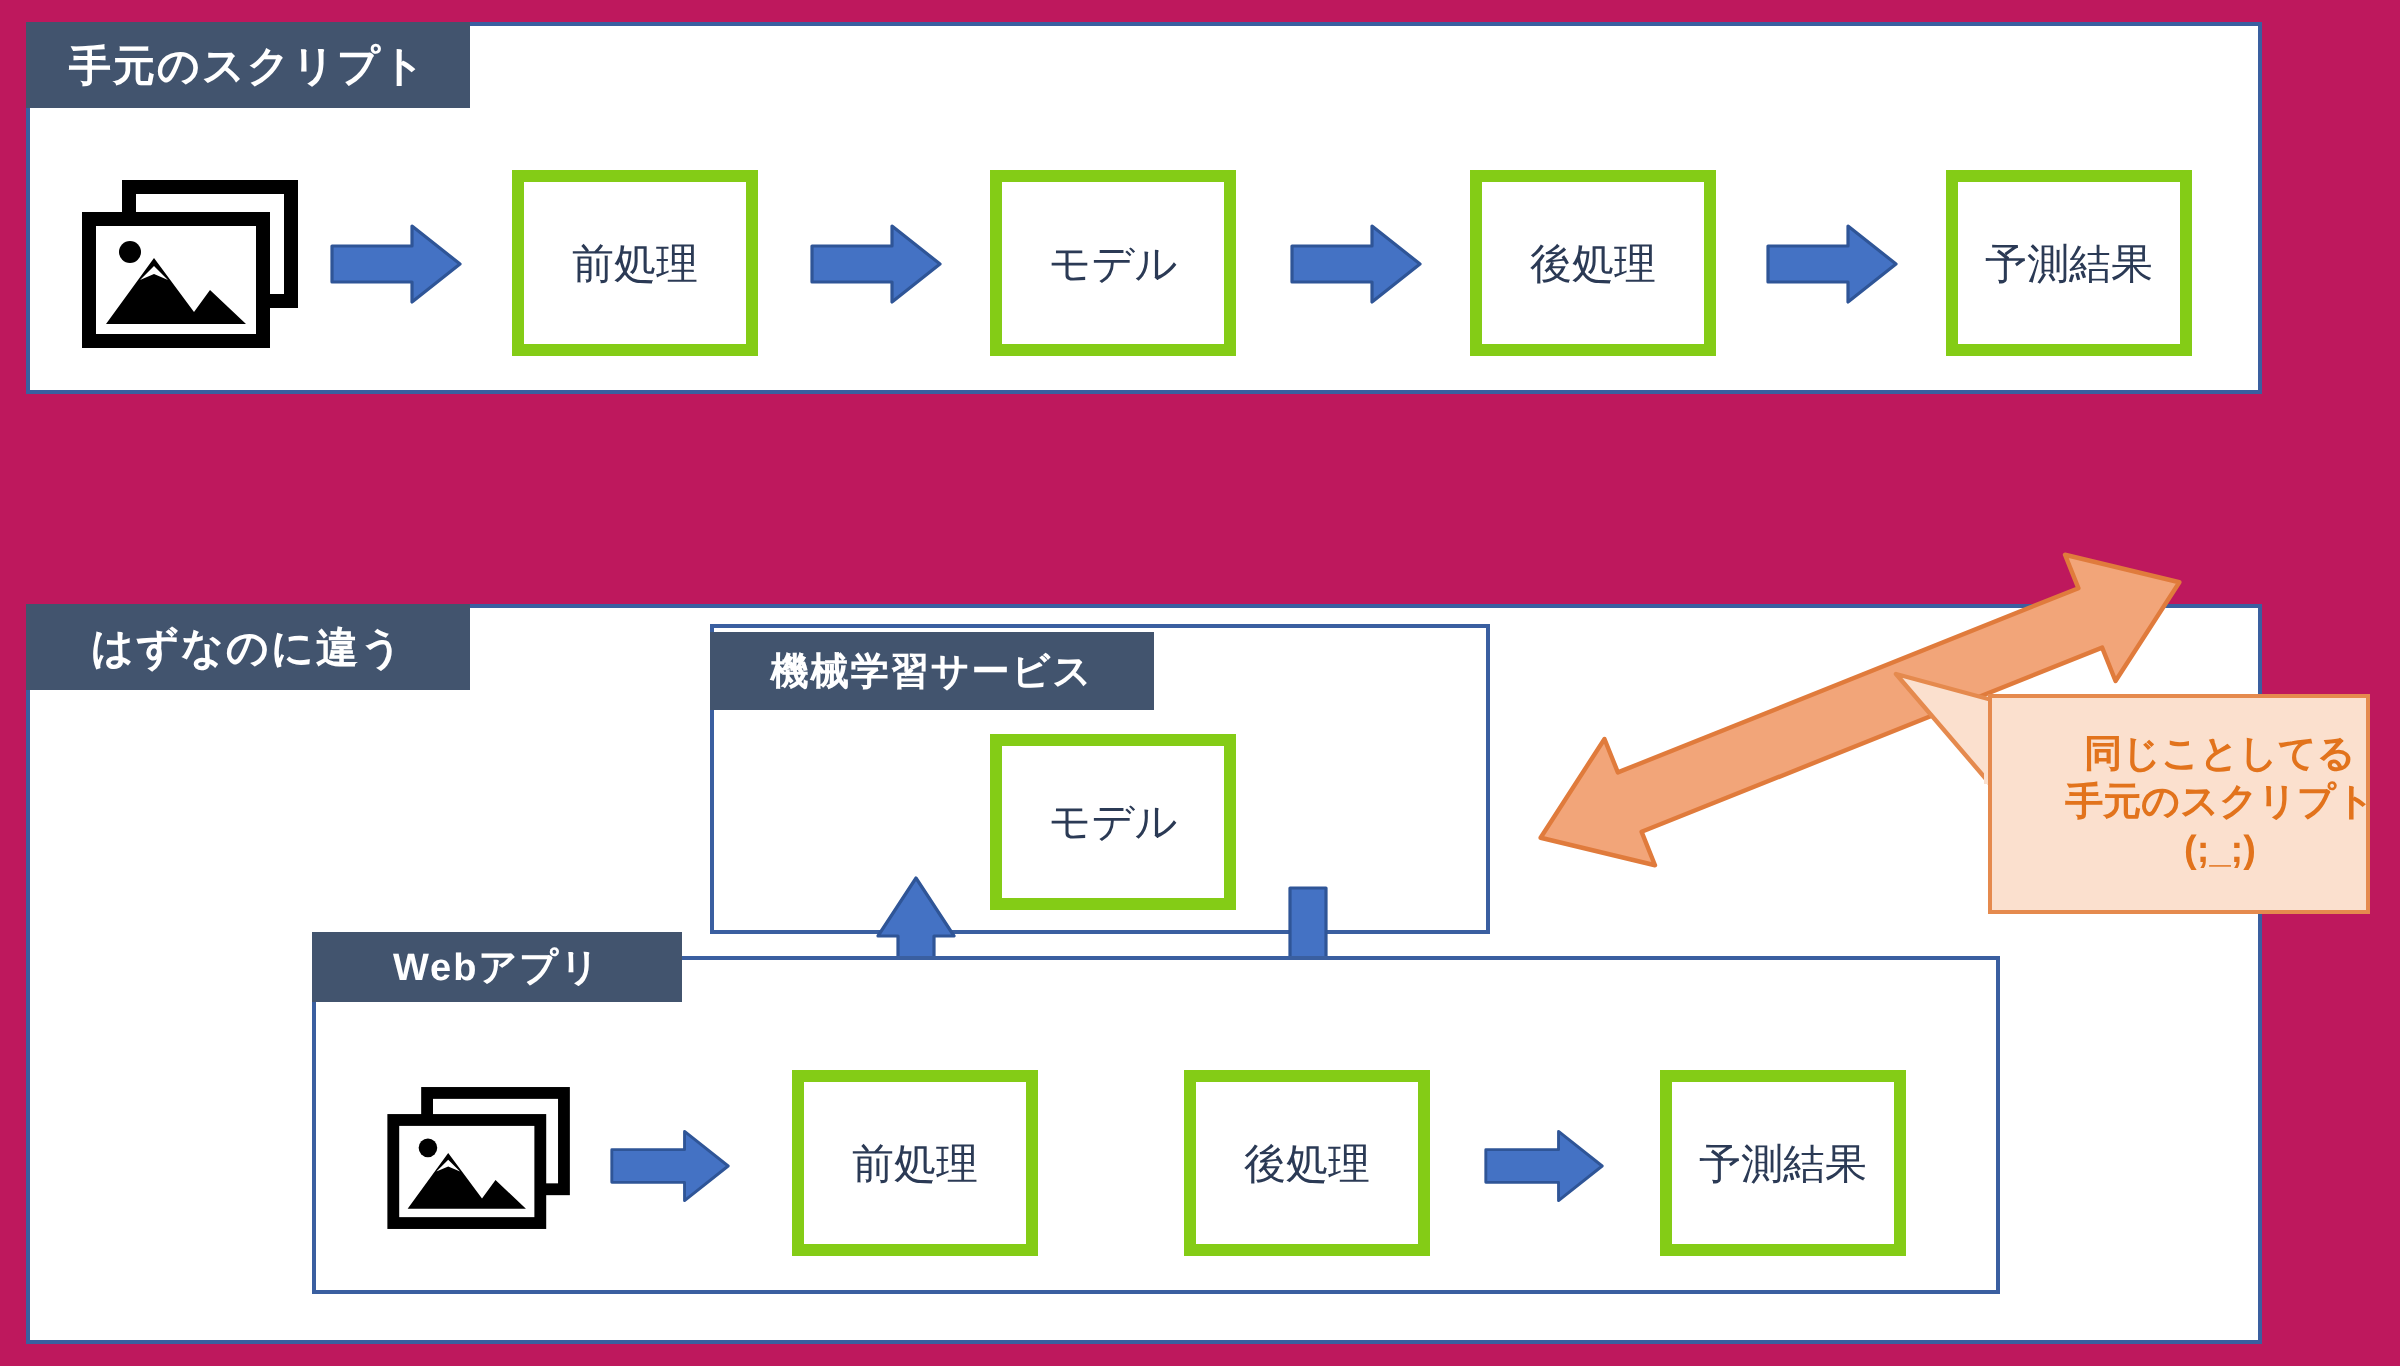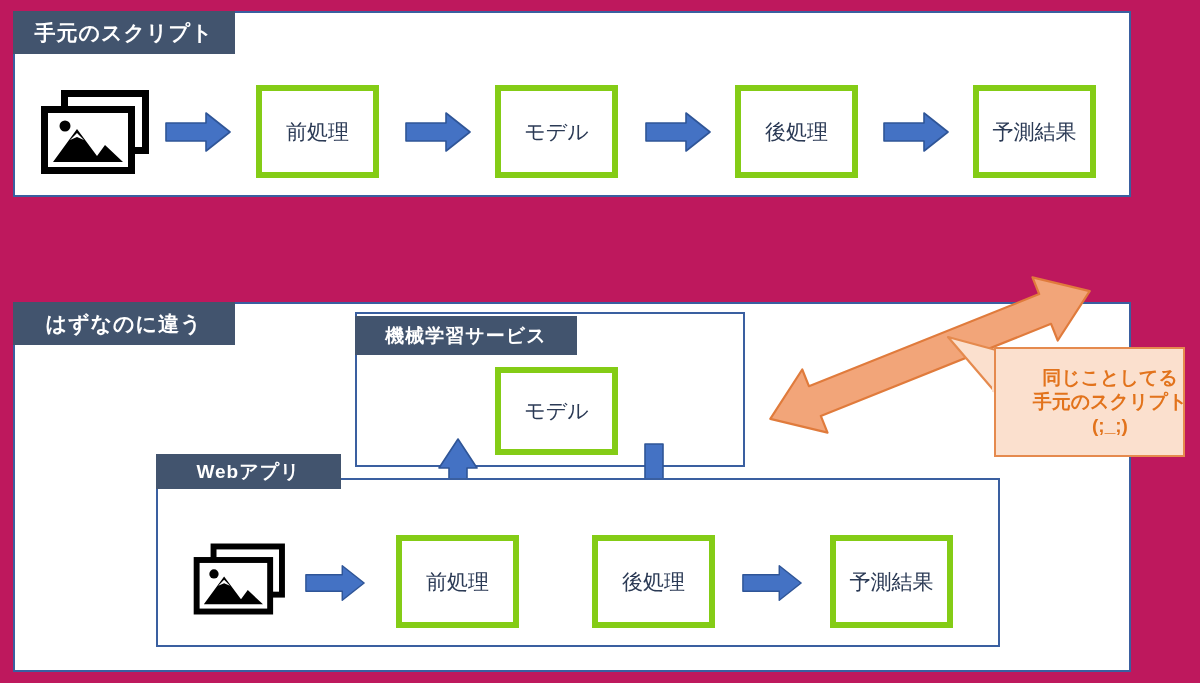--- a/index.html
+++ b/index.html
@@ -171,21 +171,21 @@
     </svg>
   </div>
 
   <div class="barrow" style="left:633px; top:443px;">
     <svg width="42" height="92" viewBox="0 0 42 92" xmlns="http://www.w3.org/2000/svg">
       <path d="M12 1 L12 62 L2 62 L21 90 L40 62 L30 62 L30 1 Z" fill="#4472C4" stroke="#2F5597" stroke-width="1.6" stroke-linejoin="round"></path>
     </svg>
   </div>
 
   <div class="panel" style="left:156px; top:478px; width:844px; height:169px;"></div>
-  <div class="panel-tab" style="left:156px; top:454px; width:185px; height:35px; font-size:19px;">
+  <div class="panel-tab" style="left:156px; top:466px; width:185px; height:35px; font-size:19px;">
     <span>Webアプリ</span>
   </div>
 
   <div class="imgicon" style="left:192px; top:541px; width:98px; height:76px;">
     <svg width="98" height="76" viewBox="0 0 116 88" xmlns="http://www.w3.org/2000/svg">
       <rect x="22" y="2" width="88" height="64" fill="#000000"></rect>
       <rect x="29" y="9" width="74" height="50" fill="#ffffff"></rect>
       <rect x="2" y="18" width="94" height="68" fill="#000000"></rect>
       <rect x="9" y="25" width="80" height="54" fill="#ffffff"></rect>
       <circle cx="26" cy="38" r="5.5" fill="#000000"></circle>

